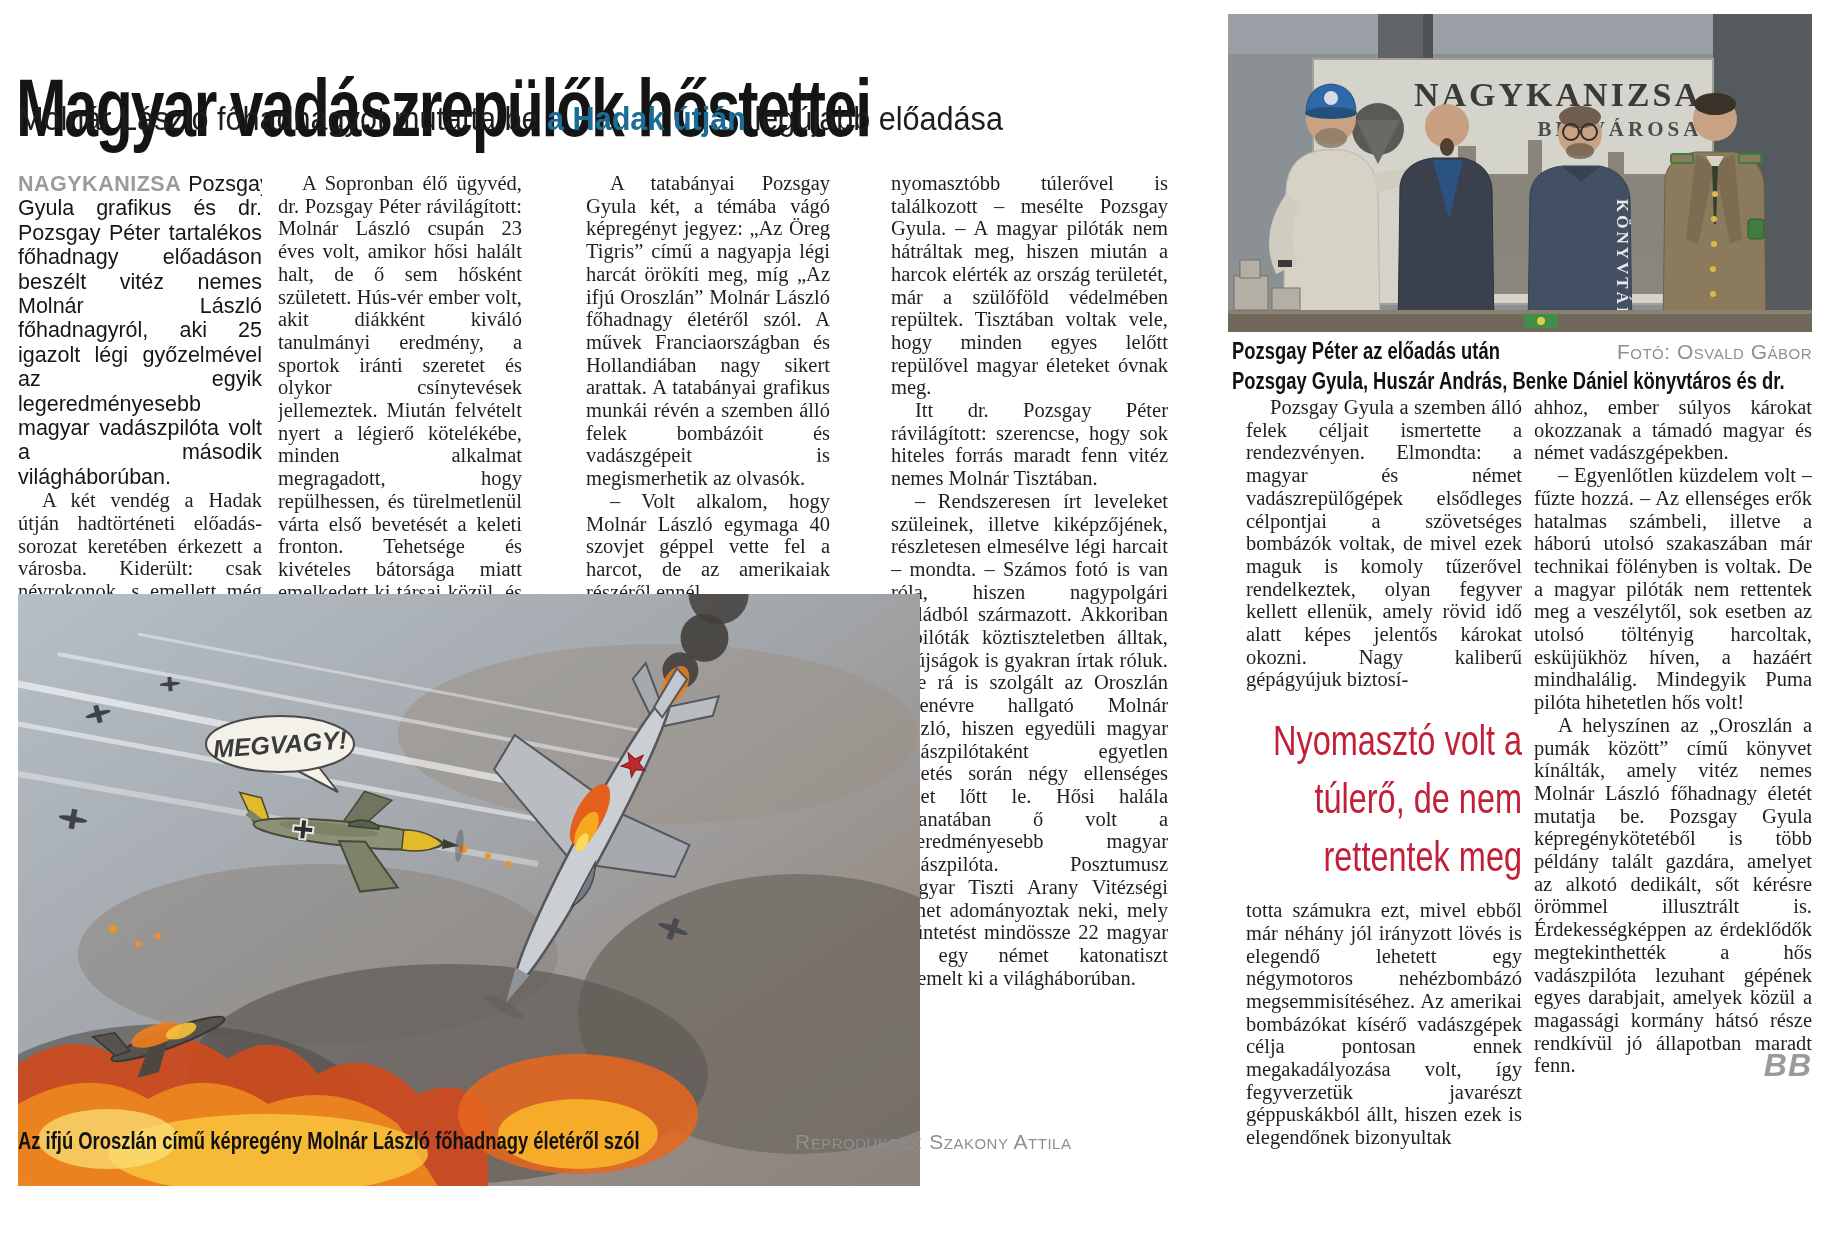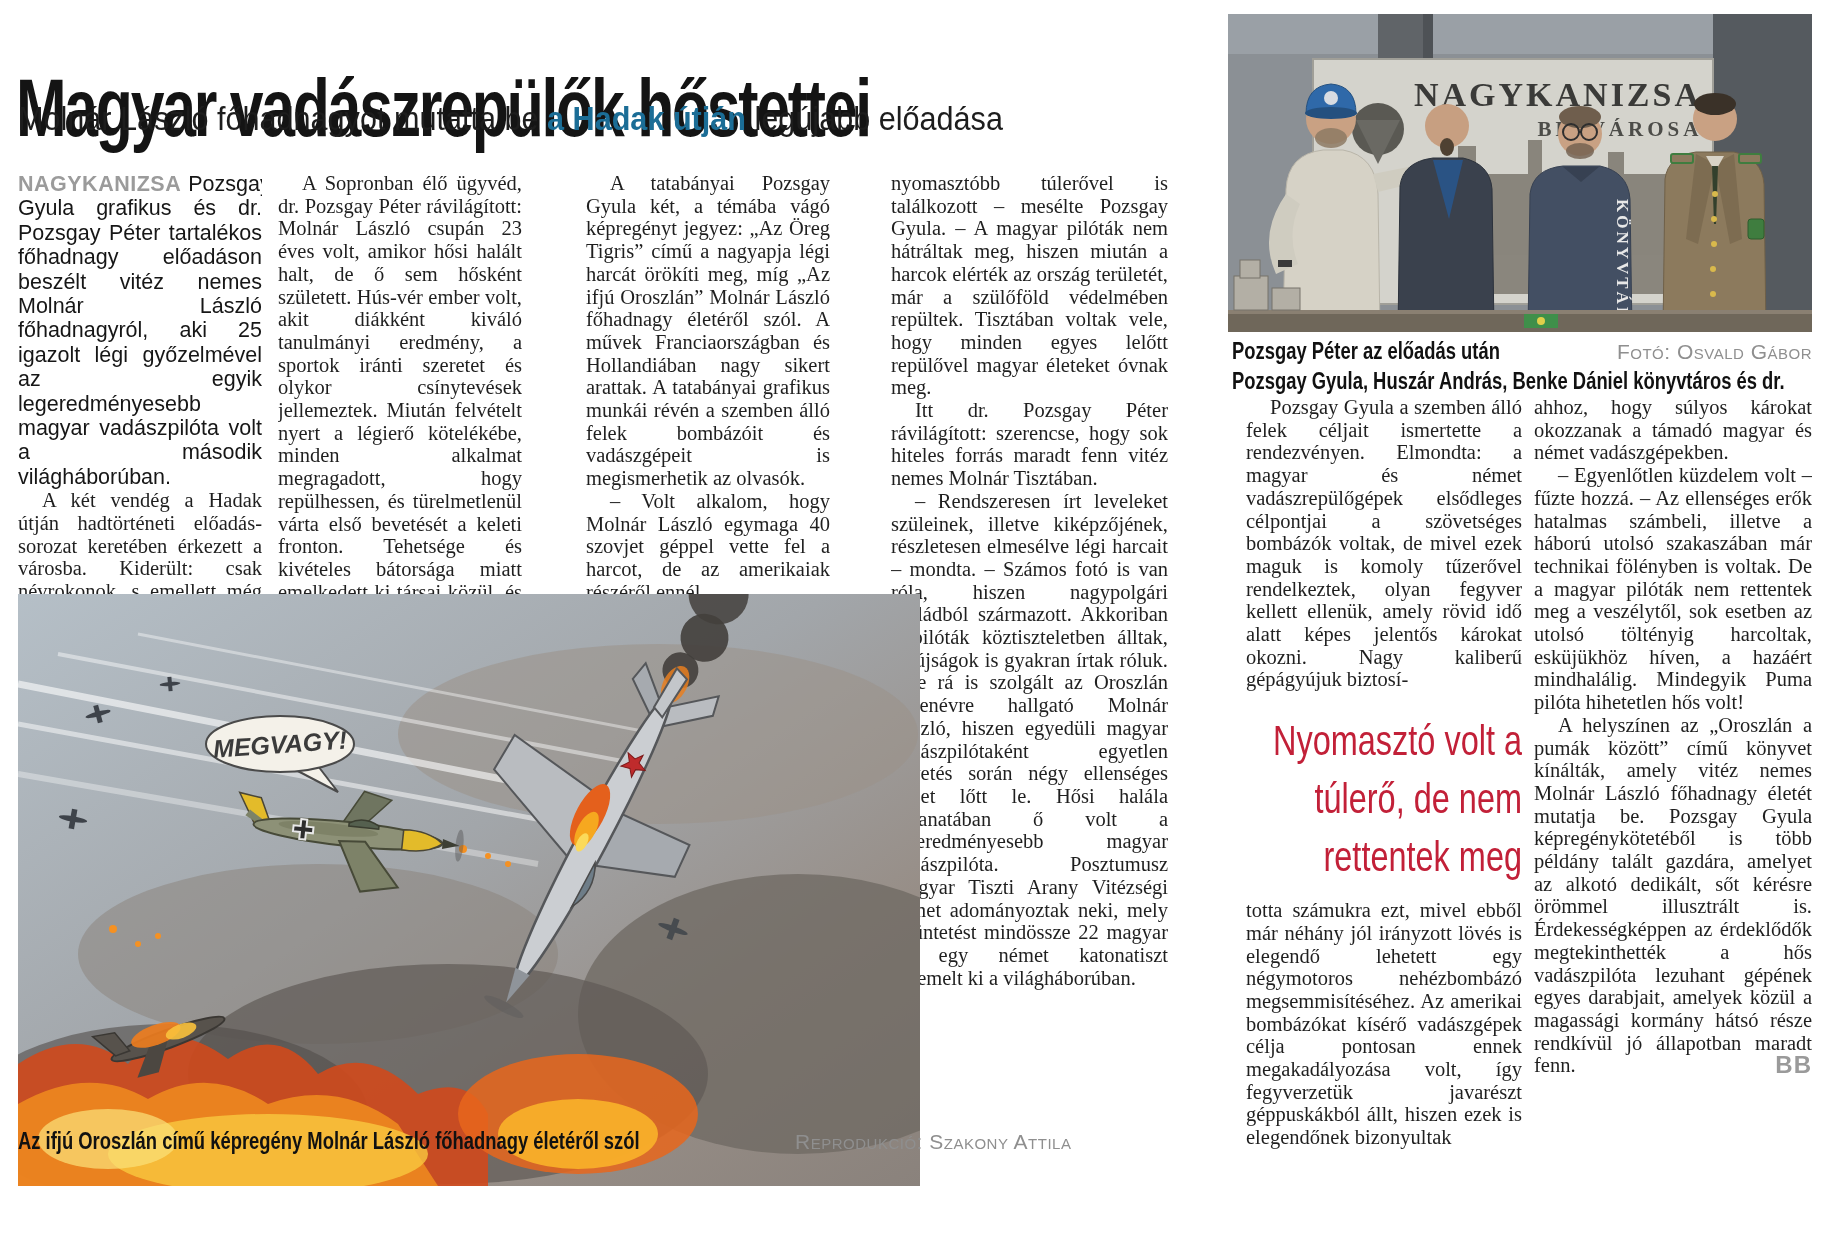--- a/index.html
+++ b/index.html
@@ -30,21 +30,21 @@
         text-align:justify;color:#161616;margin:0 0 9px 0;}
   .loc-tag{font-weight:700;color:#9b9b9b;margin-right:7px;letter-spacing:.5px;}
 
   .pull-quote{font-family:"Liberation Sans",sans-serif;font-weight:400;
     font-size:43px;line-height:58px;color:#c22038;text-align:right;
     width:366px;margin:20px 0 14px -90px;transform:scaleX(.755);
     transform-origin:100% 0;}
 
   .byline-row{text-align:right;margin-top:-23px;}
   .byline{font-family:"Liberation Sans",sans-serif;font-weight:700;
-          font-size:24px;color:#9a9a9a;letter-spacing:1px;}
+          font-size:32px;color:#9a9a9a;letter-spacing:1px;font-style:italic;}
 
   
   .figure{position:absolute;}
   #comic{left:18px;top:594px;width:902px;height:592px;}
   #photo{left:1228px;top:14px;width:584px;height:318px;}
   svg{display:block;}
 
   .cap-row{position:absolute;display:flex;justify-content:space-between;
            align-items:baseline;}
   #comic-cap{left:18px;top:1128px;width:902px;}
@@ -85,21 +85,21 @@
   <p class="ind">– Rendszeresen írt leveleket szüleinek, illetve kiképzőjének, részletesen elmesélve légi harcait – mondta. – Számos fotó is van róla, hiszen nagypolgári családból származott. Akkoriban a pilóták köztiszteletben álltak, az újságok is gyakran írtak róluk. Erre rá is szolgált az Oroszlán becenévre hallgató Molnár László, hiszen egyedüli magyar vadászpilótaként egyetlen bevetés során négy ellenséges gépet lőtt le. Hősi halála pillanatában ő volt a legeredményesebb magyar vadászpilóta. Posztumusz Magyar Tiszti Arany Vitézségi Érmet adományoztak neki, mely kitüntetést mindössze 22 magyar és egy német katonatiszt érdemelt ki a világháborúban.</p>
 </div>
 
 <div class="col" id="col5">
   <p class="ind">Pozsgay Gyula a szemben álló felek céljait ismertette a rendezvényen. Elmondta: a magyar és német vadászrepülőgépek elsődleges célpontjai a szövetséges bombázók voltak, de mivel ezek maguk is komoly tűzerővel rendelkeztek, olyan fegyver kellett ellenük, amely rövid idő alatt képes jelentős károkat okozni. Nagy kaliberű gépágyújuk biztosí-</p>
   <div class="pull-quote">Nyomasztó volt a túlerő, de nem rettentek meg</div>
   <p>totta számukra ezt, mivel ebből már néhány jól irányzott lövés is elegendő lehetett egy négymotoros nehézbombázó megsemmisítéséhez. Az amerikai bombázókat kísérő vadászgépek célja pontosan ennek megakadályozása volt, így fegyverzetük javarészt géppuskákból állt, hiszen ezek is elegendőnek bizonyultak</p>
 </div>
 
 <div class="col" id="col6">
-  <p>ahhoz, hogy súlyos károkat okozzanak a támadó magyar és német vadászgépekben.</p>
+  <p>ahhoz, ember súlyos károkat okozzanak a támadó magyar és német vadászgépekben.</p>
   <p class="ind">– Egyenlőtlen küzdelem volt – fűzte hozzá. – Az ellenséges erők hatalmas számbeli, illetve a háború utolsó szakaszában már technikai fölényben is voltak. De a magyar pilóták nem rettentek meg a veszélytől, sok esetben az utolsó töltényig harcoltak, esküjükhöz híven, a hazáért mindhalálig. Mindegyik Puma pilóta hihetetlen hős volt!</p>
   <p class="ind">A helyszínen az „Oroszlán a pumák között” című könyvet kínálták, amely vitéz nemes Molnár László főhadnagy életét mutatja be. Pozsgay Gyula képregénykötetéből is több példány talált gazdára, amelyet az alkotó dedikált, sőt kérésre örömmel illusztrált is. Érdekességképpen az érdeklődők megtekinthették a hős vadászpilóta lezuhant gépének egyes darabjait, amelyek közül a magassági kormány hátsó része rendkívül jó állapotban maradt fenn.</p>
   <div class="byline-row"><span class="byline">BB</span></div>
 </div>
 
 <div class="figure" id="comic">
 <svg width="902" height="592" viewBox="0 0 902 592">
   <defs>
     <linearGradient id="sky" x1="0" y1="0" x2="1" y2="1">
       <stop offset="0" stop-color="#b5bfc7"></stop>

